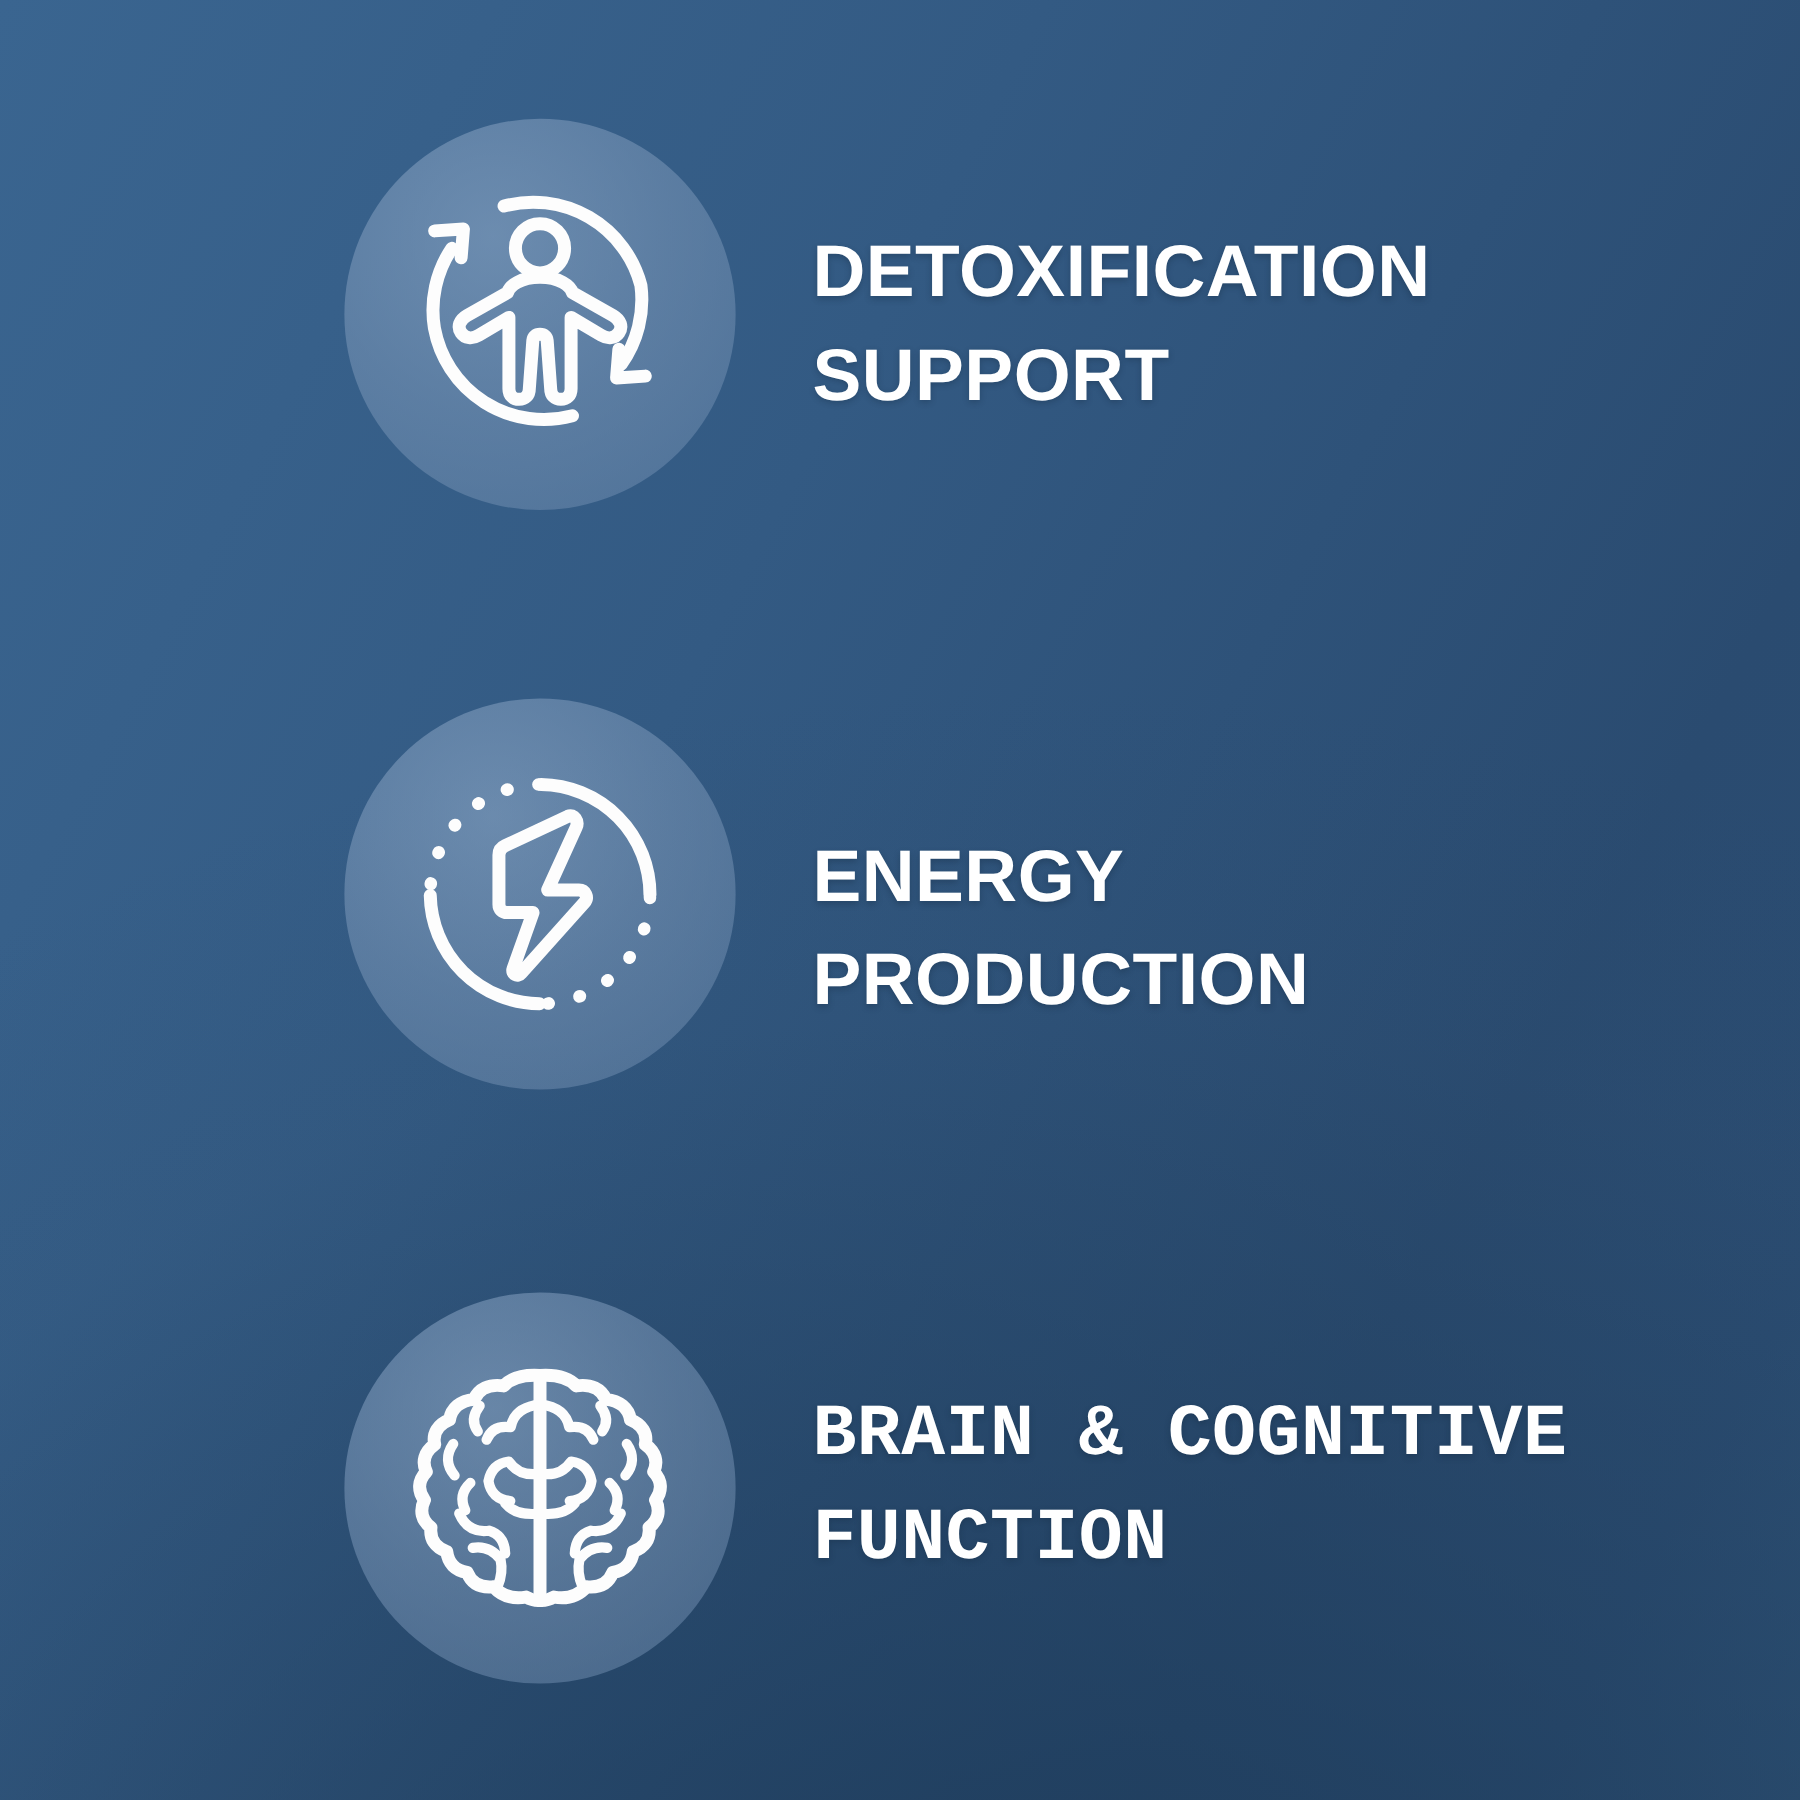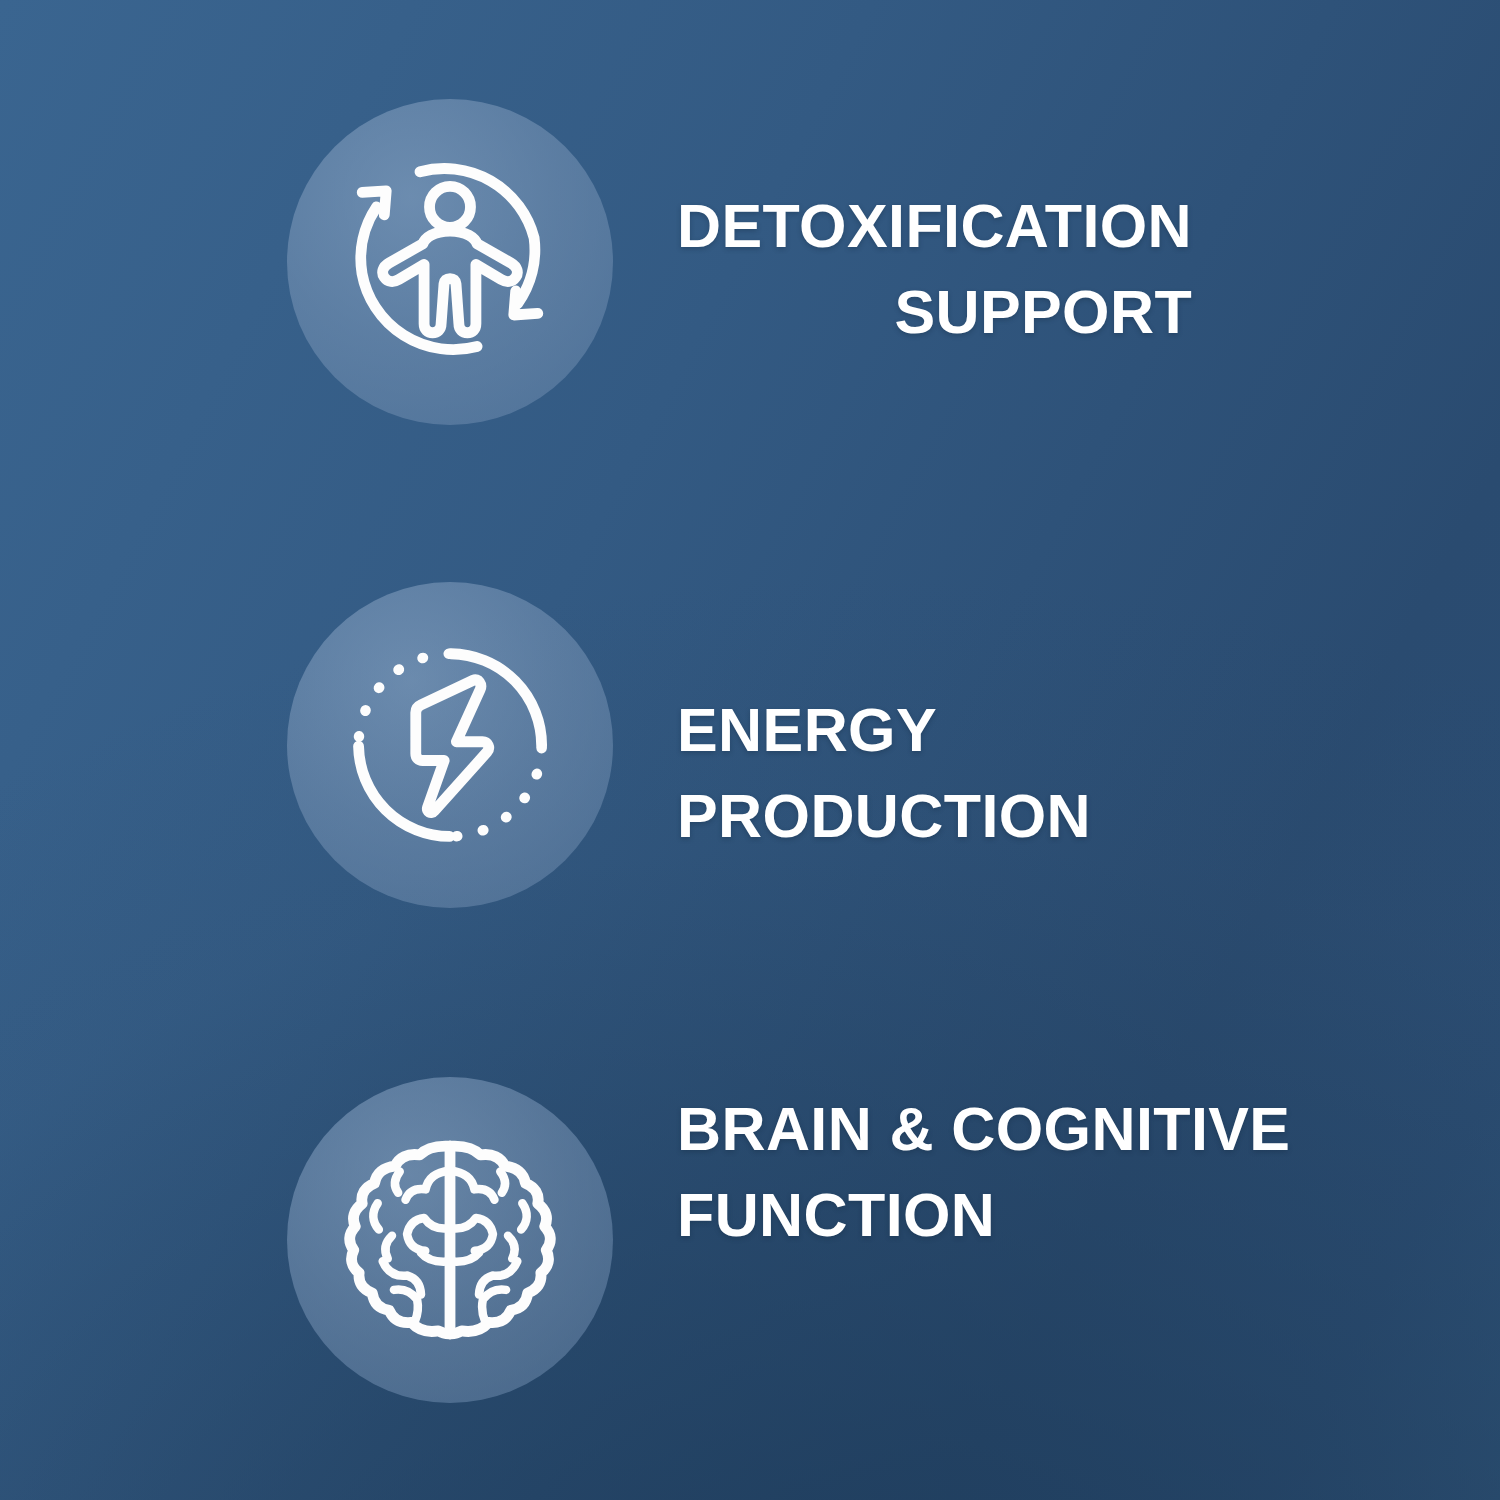--- a/index.html
+++ b/index.html
@@ -104,23 +104,23 @@
     white-space: pre-line;
     text-shadow: 0 2px 5px rgba(18,38,60,0.33);
   }
 
   
   #row-0 .icon-badge { top: 99px; }
   #row-1 .icon-badge { top: 582px; }
   #row-2 .icon-badge { top: 1077px; }
   .icon-badge { left: 287px; }
 
-  #row-0 .feature-label { top: 183px; text-align: right; }
+  #row-0 .feature-label { top: 183px; }
   #row-1 .feature-label { top: 687px; }
-  #row-2 .feature-label { top: 1086px; }
+  #row-2 .feature-label { top: 1154px; font-family: Liberation Mono, monospace; }
 </style>
 </head>
 <body>
 
 <div id="backdrop"></div>
 
 <div id="feature-list">
 
   <div class="feature-row" id="row-0">
 

